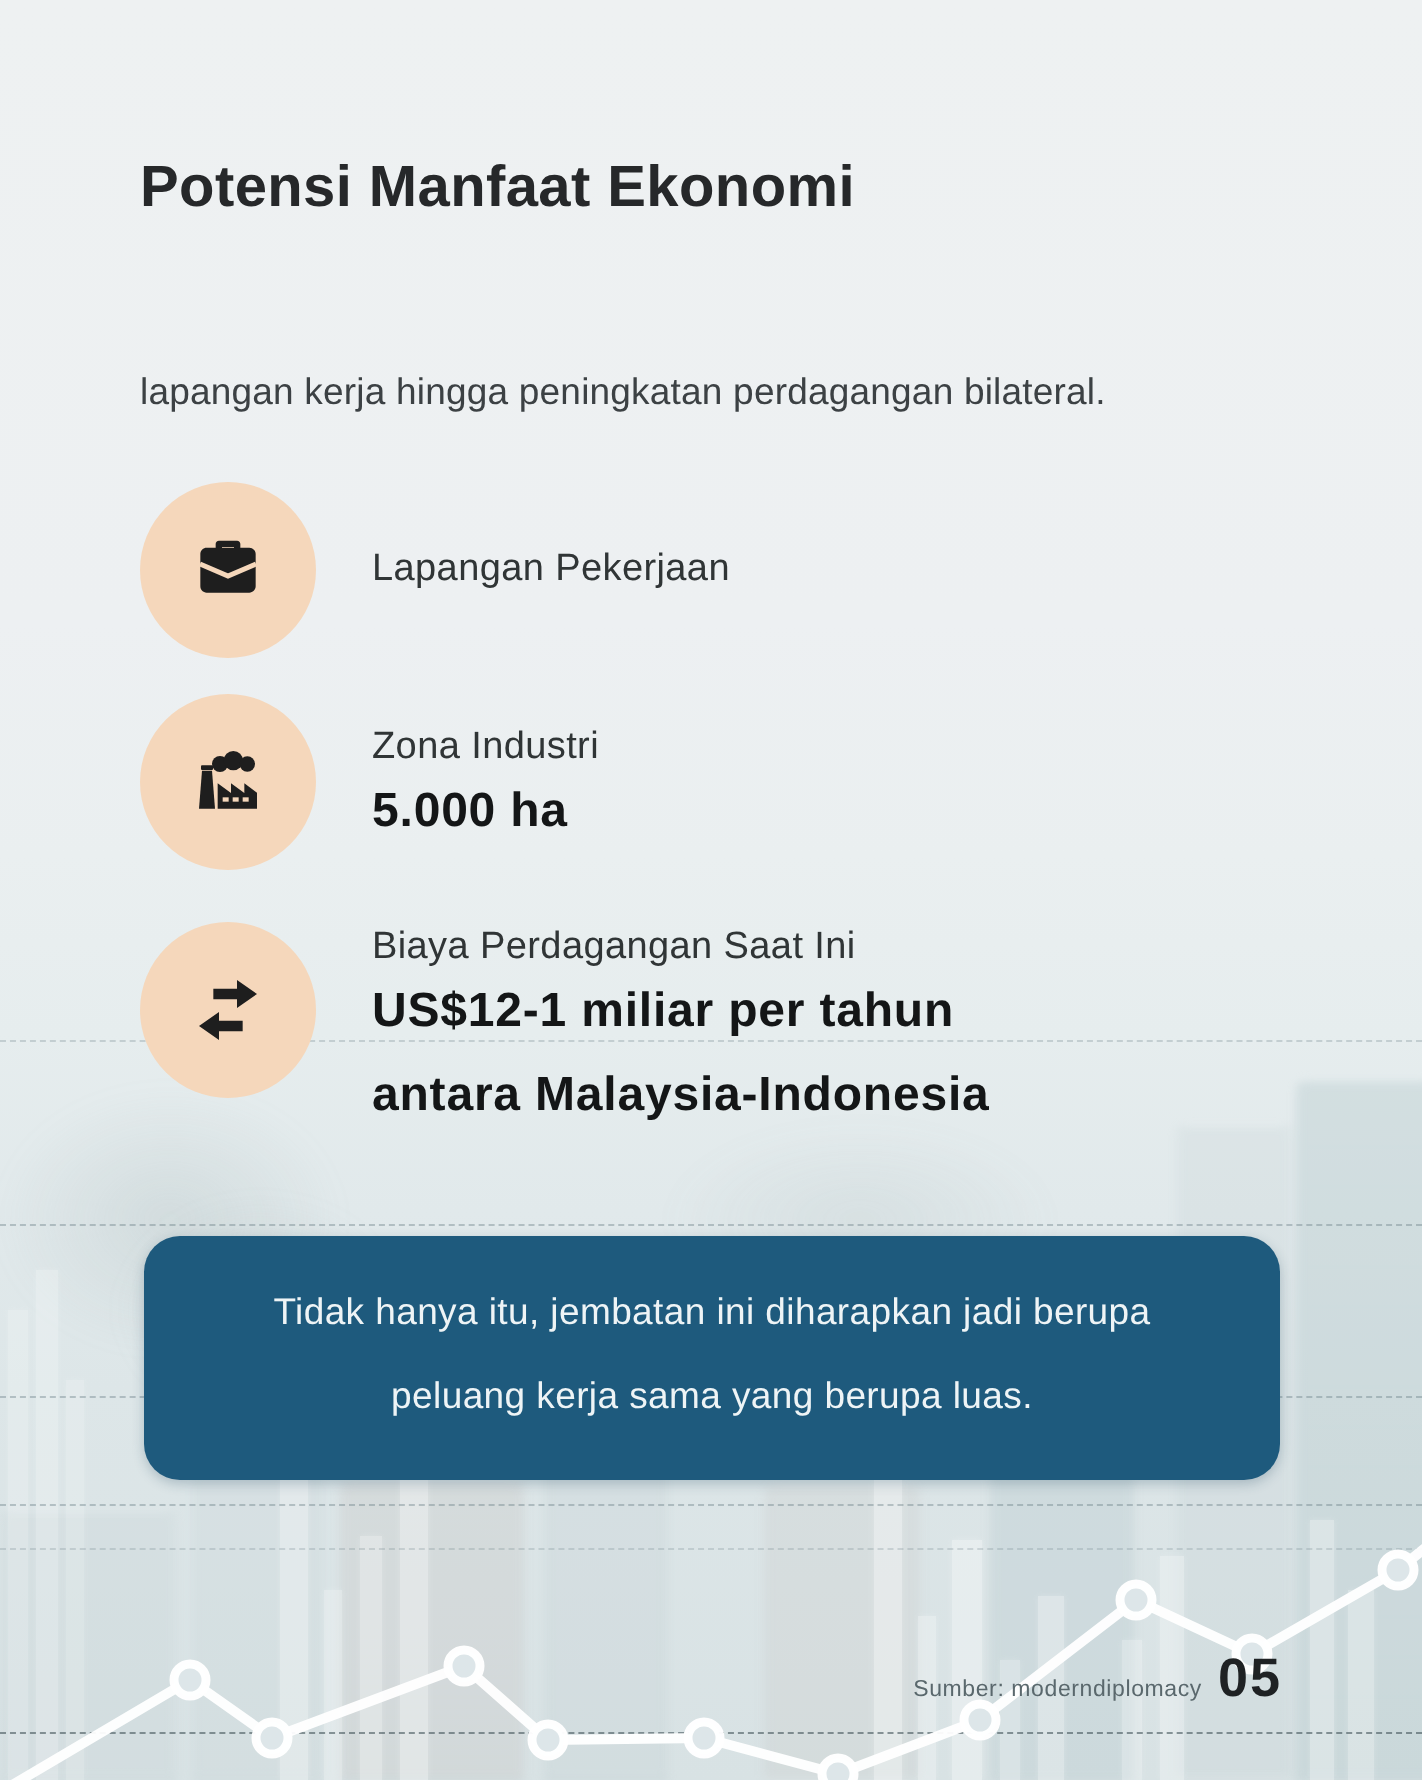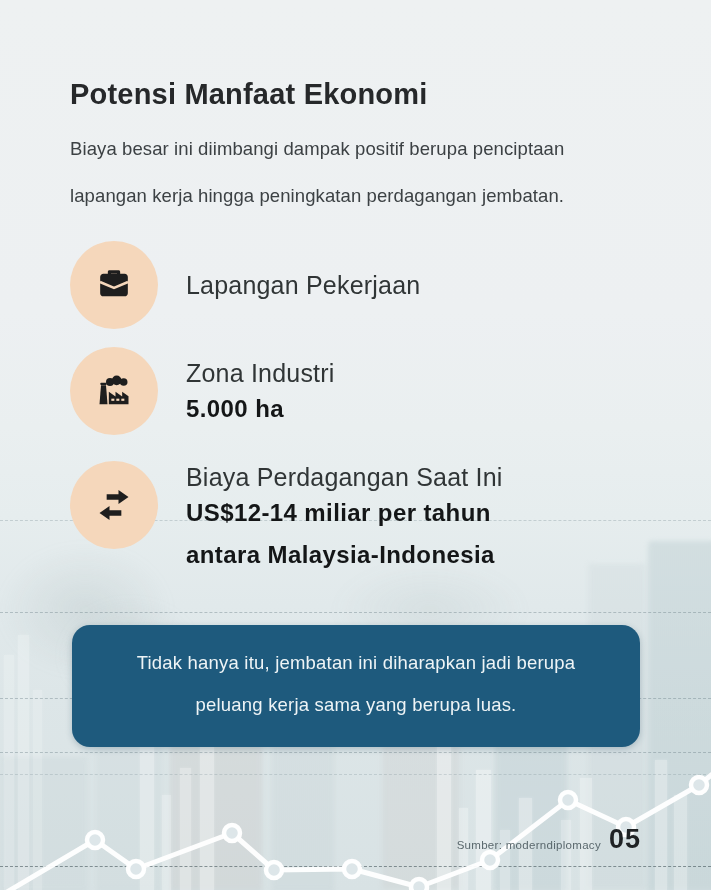--- a/index.html
+++ b/index.html
@@ -77,21 +77,21 @@
   .stat-circle {
     flex: 0 0 auto;
     width: 88px; height: 88px; border-radius: 50%;
     background: #f5d7bb;
     display: flex; align-items: center; justify-content: center;
   }
   .stat-circle svg { width: 40px; height: 40px; }
 
   .stat-text { margin-left: 28px; }
   .stat-row.tall .stat-text { margin-top: 2px; }
-  .stat-label { font-size: 25px; color: #303536; letter-spacing: 0.2px; }
+  .stat-label { font-size: 19px; color: #303536; letter-spacing: 0.2px; }
   .stat-value {
     margin-top: 7px; font-size: 24px; font-weight: 800;
     color: #141617; letter-spacing: 0.4px;
   }
   .stat-value2 {
     margin-top: 14px; font-size: 24px; font-weight: 800;
     color: #141617; letter-spacing: 0.4px;
   }
   .stat-value2:empty { display: none; }
 
@@ -182,21 +182,21 @@
         <circle cx="626" cy="827" r="8"></circle>
         <circle cx="699" cy="785" r="8"></circle>
       </g>
     </svg>
   </div>
 
   <div class="content">
 
     <h1 class="title">Potensi Manfaat Ekonomi</h1>
 
-    <p class="subtitle"><span>Biaya besar ini diimbangi dampak positif berupa penciptaan</span><br><span>lapangan kerja hingga peningkatan perdagangan jembatan.</span></p>
+    <p class="subtitle"><br><span>lapangan kerja hingga peningkatan perdagangan bilateral.</span></p>
 
     <div class="stats">
 
       <div class="stat-row">
         <div class="stat-circle">
           <svg viewBox="0 0 24 24" aria-hidden="true">
             <path fill="#1e1e1e" d="M9.3 3.2h5.4c.6 0 1 .4 1 1v1.1h2.7c1.1 0 1.9.9 1.9 1.9v9.7c0 1.1-.9 1.9-1.9 1.9H5.6c-1.1 0-1.9-.9-1.9-1.9V7.2c0-1.1.9-1.9 1.9-1.9h2.7V4.2c0-.6.4-1 1-1zm.9 1.9v.2h3.6v-.2h-3.6z"></path>
             <path fill="none" stroke="#f5d7bb" stroke-width="1.5" d="M3.6 10.2 12 13.8l8.4-3.6"></path>
           </svg>
         </div>
@@ -235,21 +235,21 @@
         <div class="stat-circle">
           <svg viewBox="0 0 24 24" aria-hidden="true">
             <g fill="#1e1e1e">
               <path d="M7.6 9.8V7h7.1V4.4l6 4.2-6 4.2V10.2H7.6z" transform="translate(0,-1.4)"></path>
               <path d="M16.4 14.2V17H9.3v2.6l-6-4.2 6-4.2v2.6h7.1z" transform="translate(0,1.4)"></path>
             </g>
           </svg>
         </div>
         <div class="stat-text">
           <div class="stat-label">Biaya Perdagangan Saat Ini</div>
-          <div class="stat-value">US$12-14 miliar per tahun</div>
+          <div class="stat-value">US$12-1 miliar per tahun</div>
           <div class="stat-value2">antara Malaysia-Indonesia</div>
         </div>
       </div>
 
     </div>
 
     <div class="callout">
       <span class="line">Tidak hanya itu, jembatan ini diharapkan jadi berupa</span>
       <span class="line">peluang kerja sama yang berupa luas.</span>
     </div>

